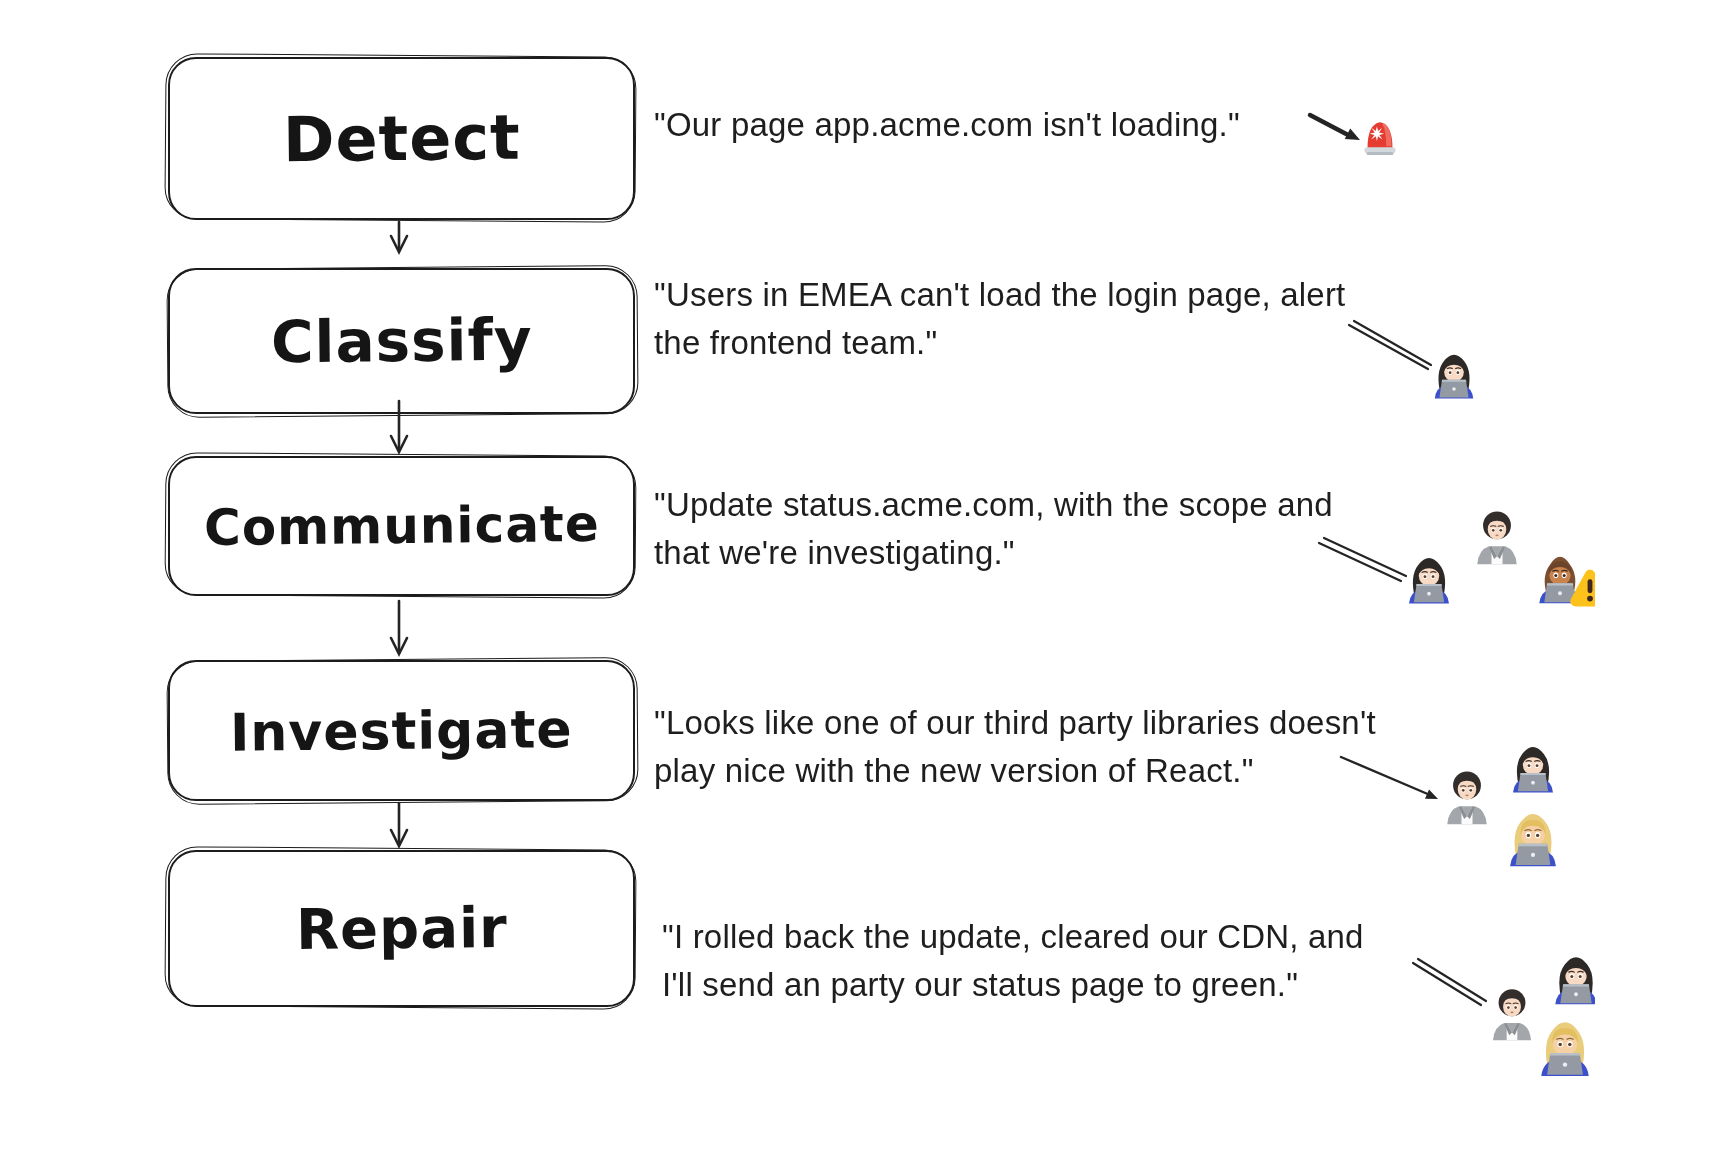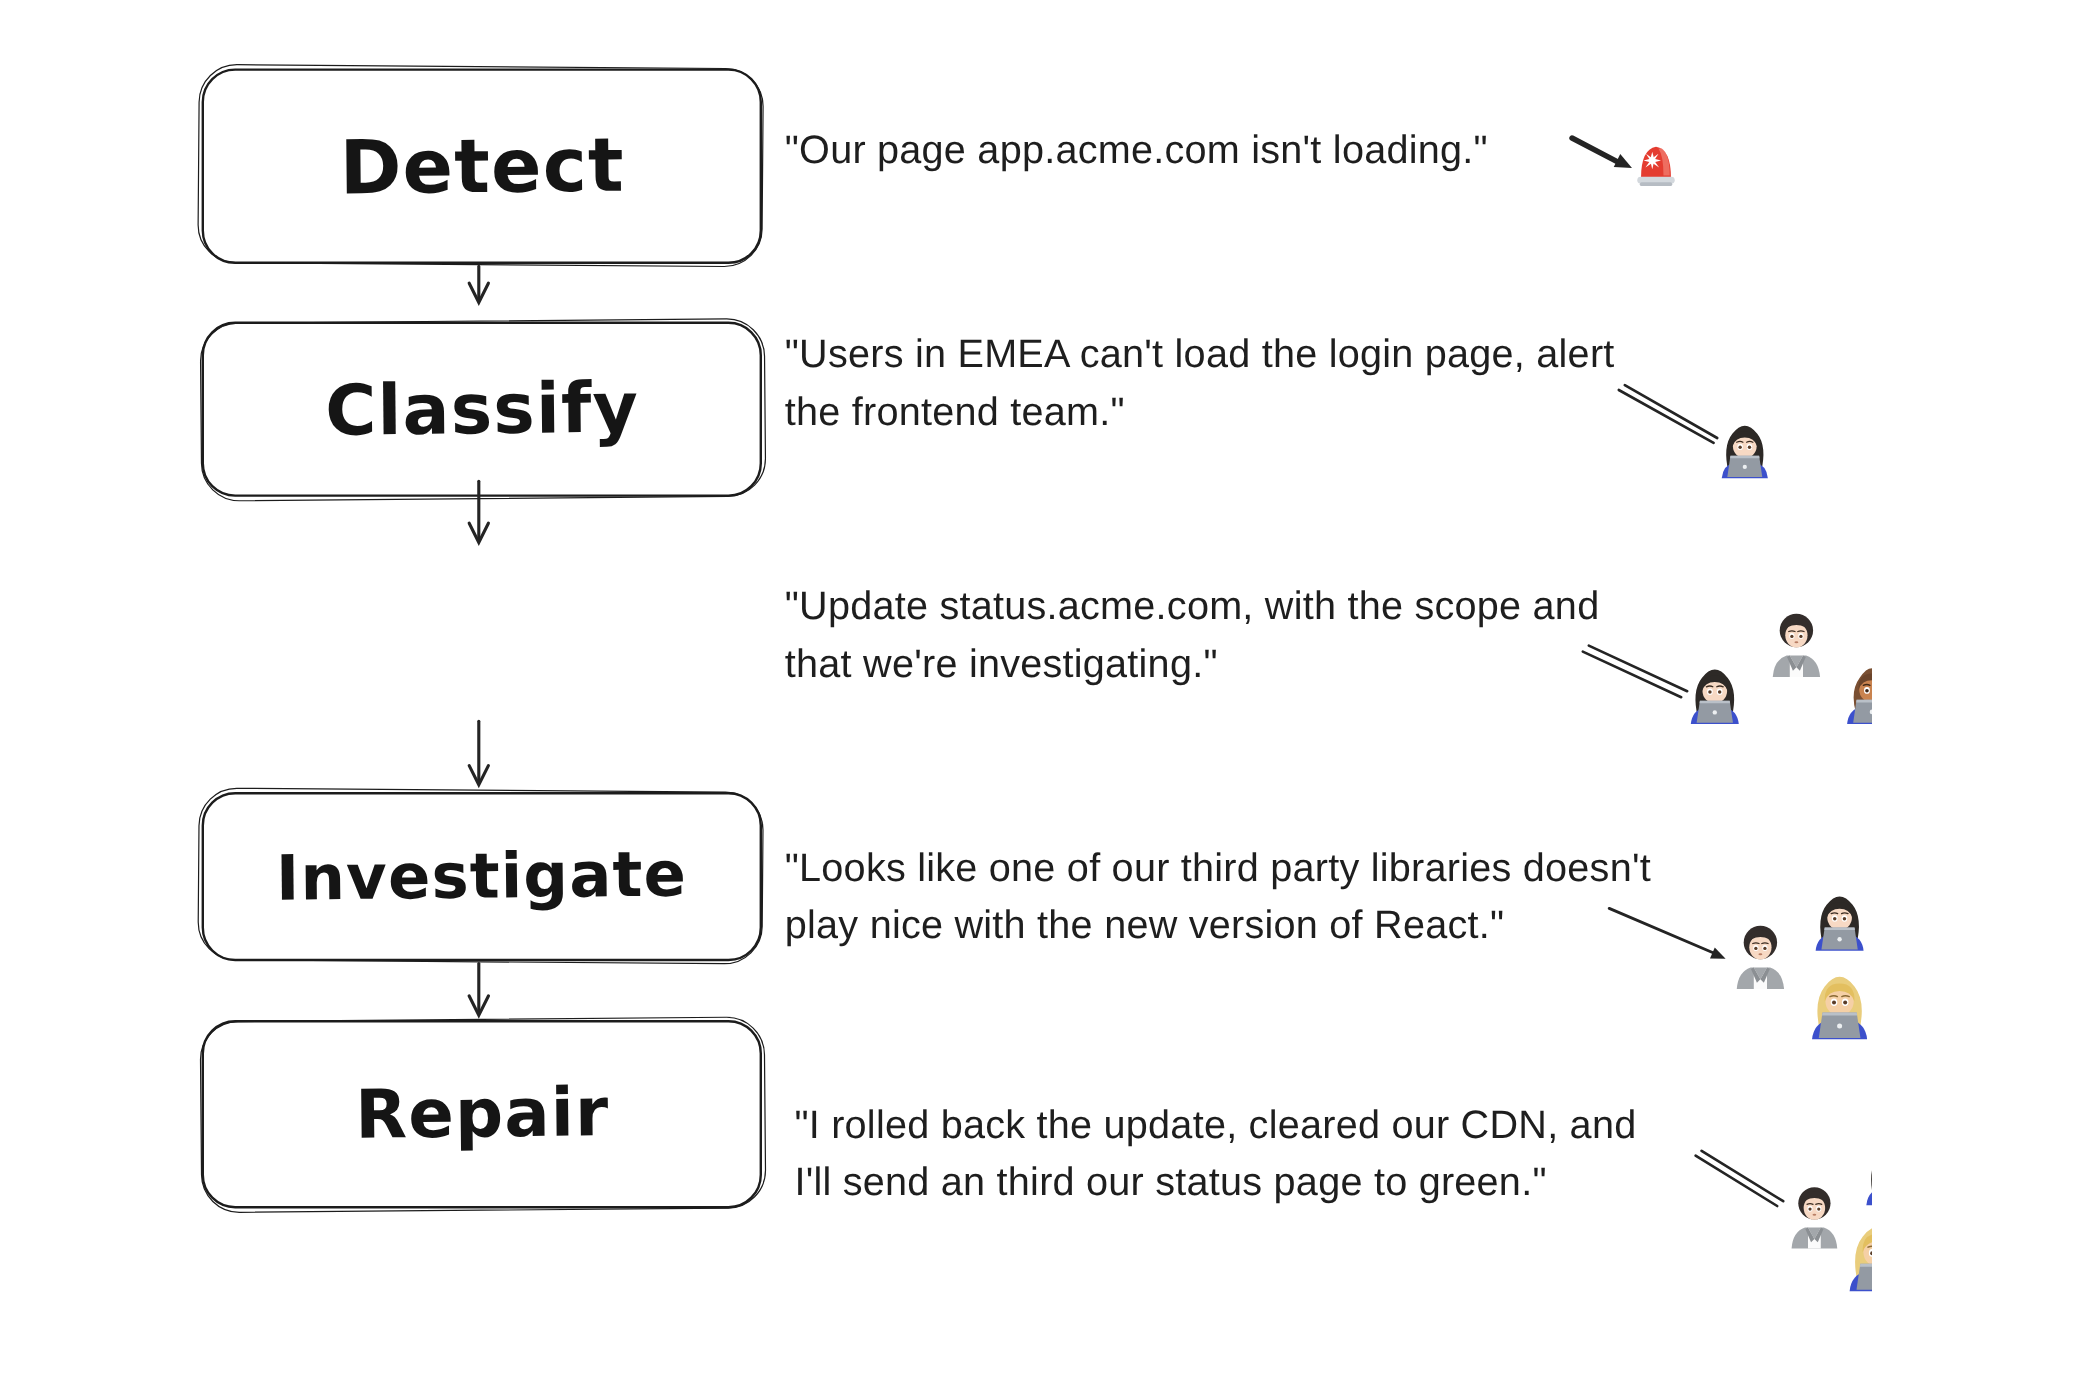--- a/index.html
+++ b/index.html
@@ -4,20 +4,21 @@
 <style>
   html, body { margin: 0; padding: 0; background: #ffffff; }
   .canvas {
     position: relative;
     width: 1560px;
     height: 1152px;
     background: #ffffff;
     overflow: hidden;
     font-family: "Liberation Sans", sans-serif;
     color: #1e1e1e;
+    padding-left: 35px;
   }
   
   .box {
     position: absolute;
     left: 168px;
     width: 467px;
     background: #ffffff;
     border: 2.6px solid #1c1c1c;
     border-radius: 28px;
     display: flex;
@@ -179,20 +180,23 @@
 </svg>
 
 <div class="canvas">
 
   <div class="box b1">
     <span class="box-label">Detect</span>
   </div>
   <div class="box b2">
     <span class="box-label">Classify</span>
   </div>
+  <div class="box b3">
+    <span class="box-label">Communicate</span>
+  </div>
   <div class="box b4">
     <span class="box-label">Investigate</span>
   </div>
   <div class="box b5">
     <span class="box-label">Repair</span>
   </div>
 
   <div class="quote q1">
     <div>"Our page app.acme.com isn't loading."</div>
   </div>
@@ -203,21 +207,21 @@
   <div class="quote q3">
     <div>"Update status.acme.com, with the scope and</div>
     <div>that we're investigating."</div>
   </div>
   <div class="quote q4">
     <div>"Looks like one of our third party libraries doesn't</div>
     <div>play nice with the new version of React."</div>
   </div>
   <div class="quote q5">
     <div>"I rolled back the update, cleared our CDN, and</div>
-    <div>I'll send an third our status page to green."</div>
+    <div>I'll send an party our status page to green."</div>
   </div>
 
   <svg class="overlay" viewBox="0 0 1734 1152">
     <g stroke="#242424" stroke-width="2.6" fill="none" stroke-linecap="round">
       <path d="M399 222 L399 250"></path>
       <path d="M391 236 L399 252 L407 236"></path>
       <path d="M399 401 L399 450"></path>
       <path d="M391 436 L399 452 L407 436"></path>
       <path d="M399 601 L399 652"></path>
       <path d="M391 638 L399 654 L407 638"></path>

